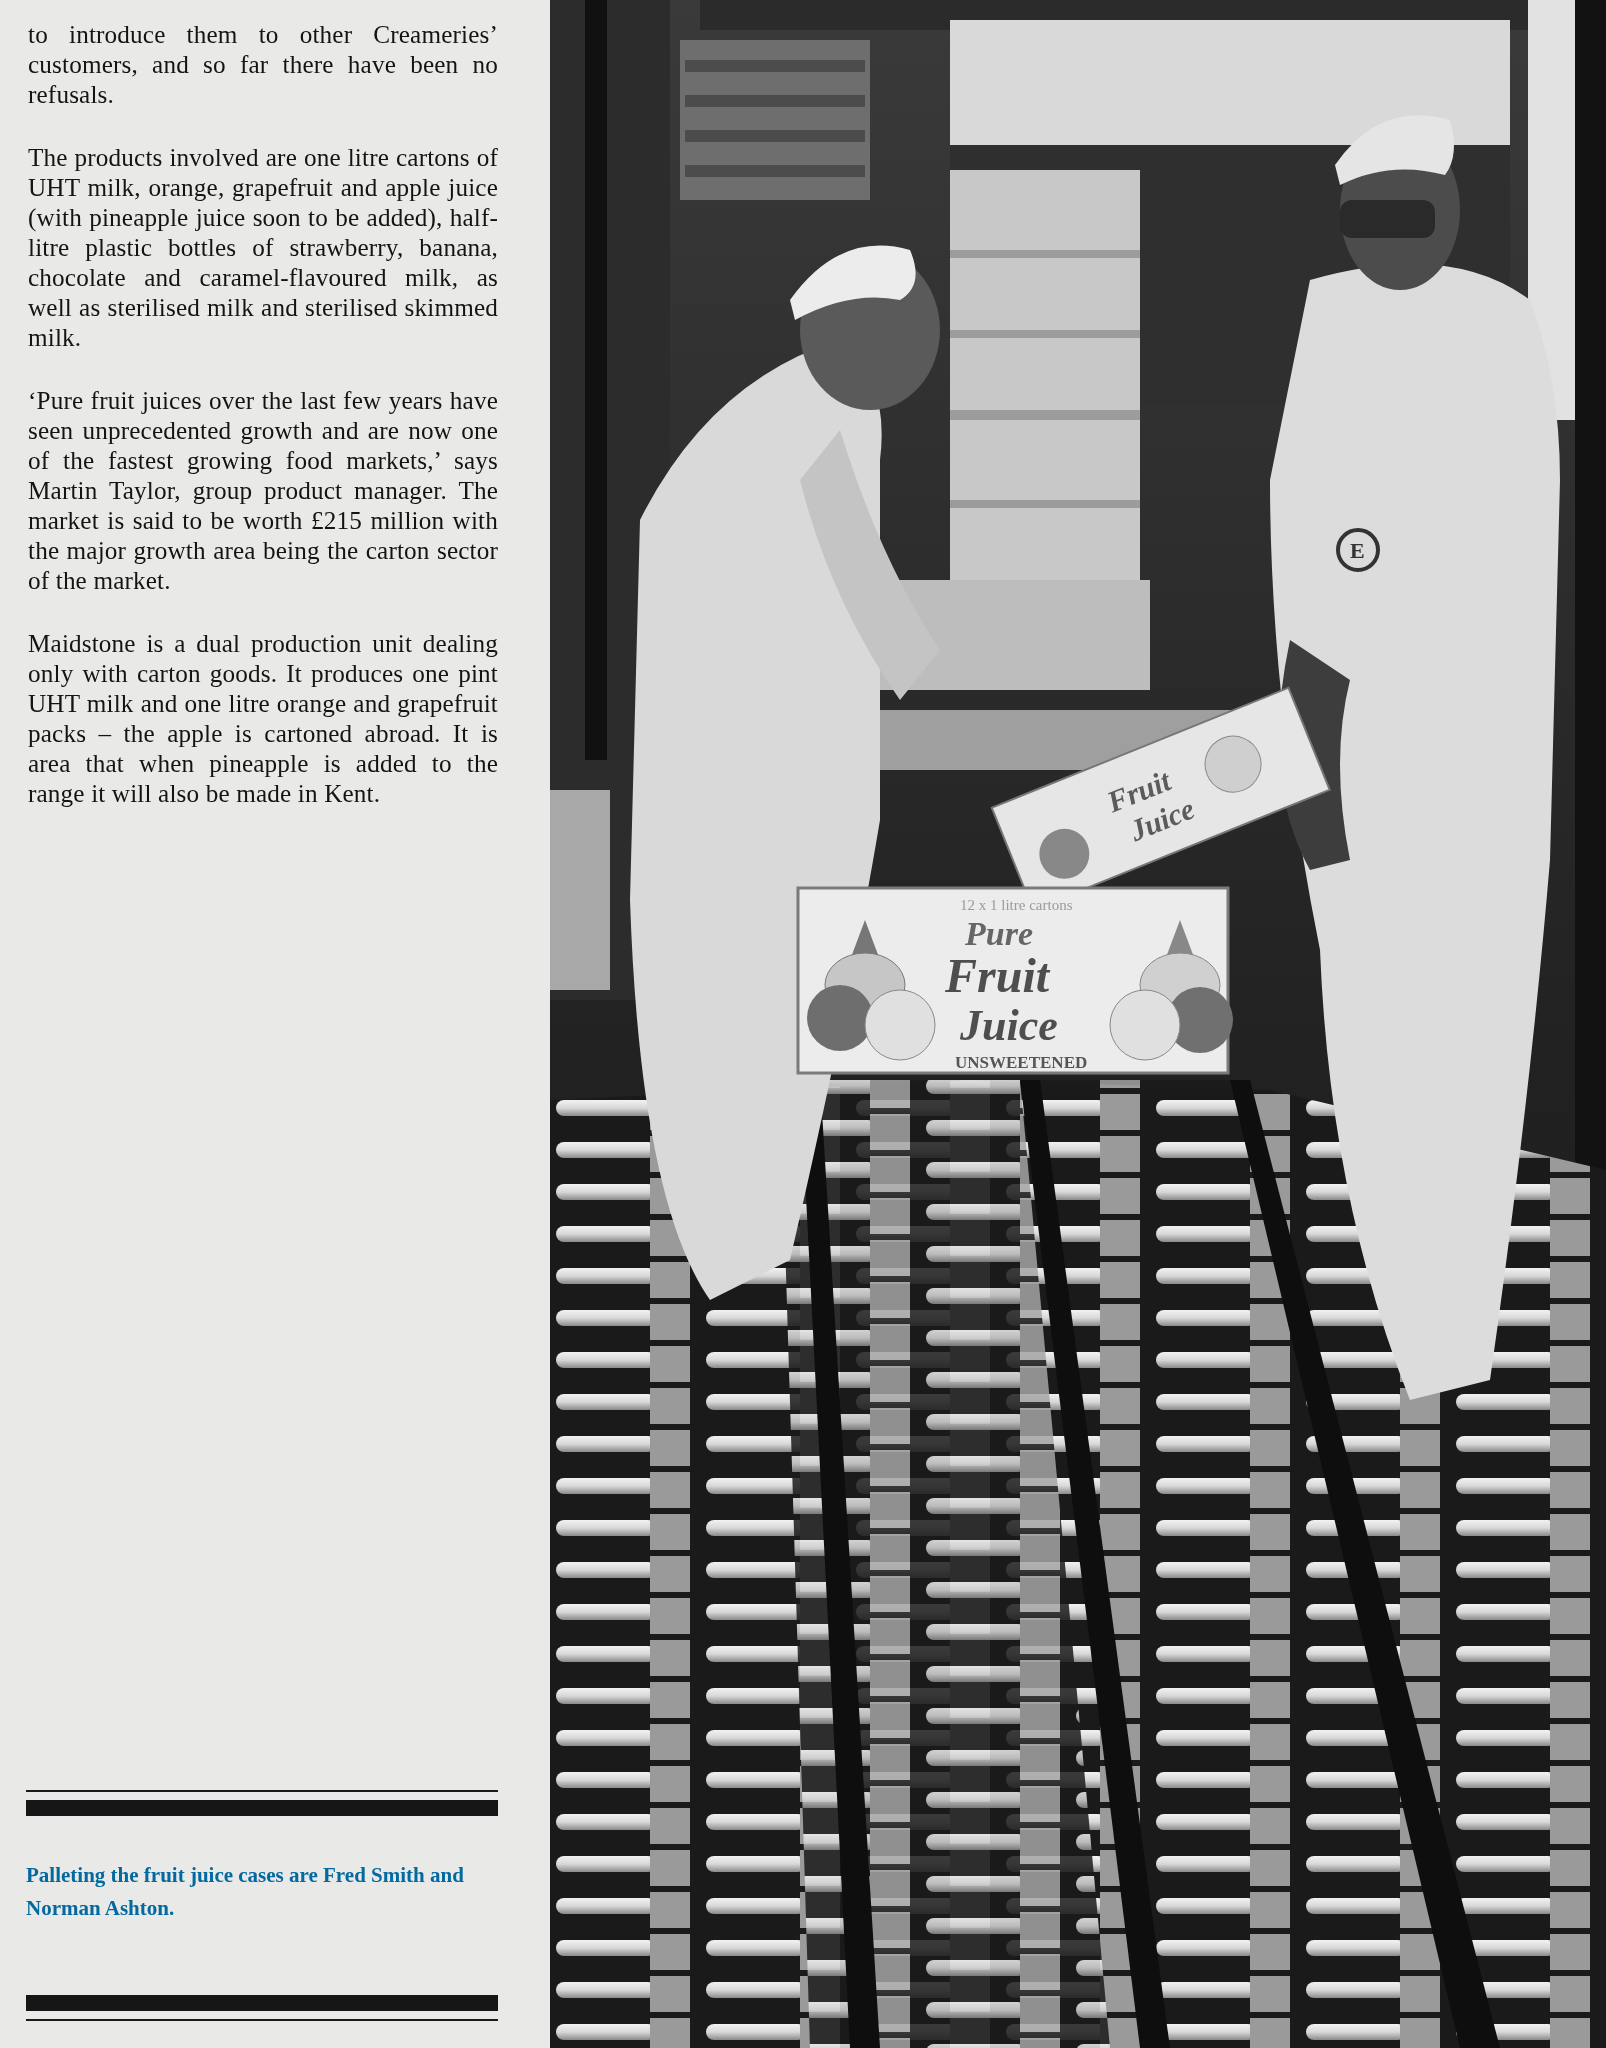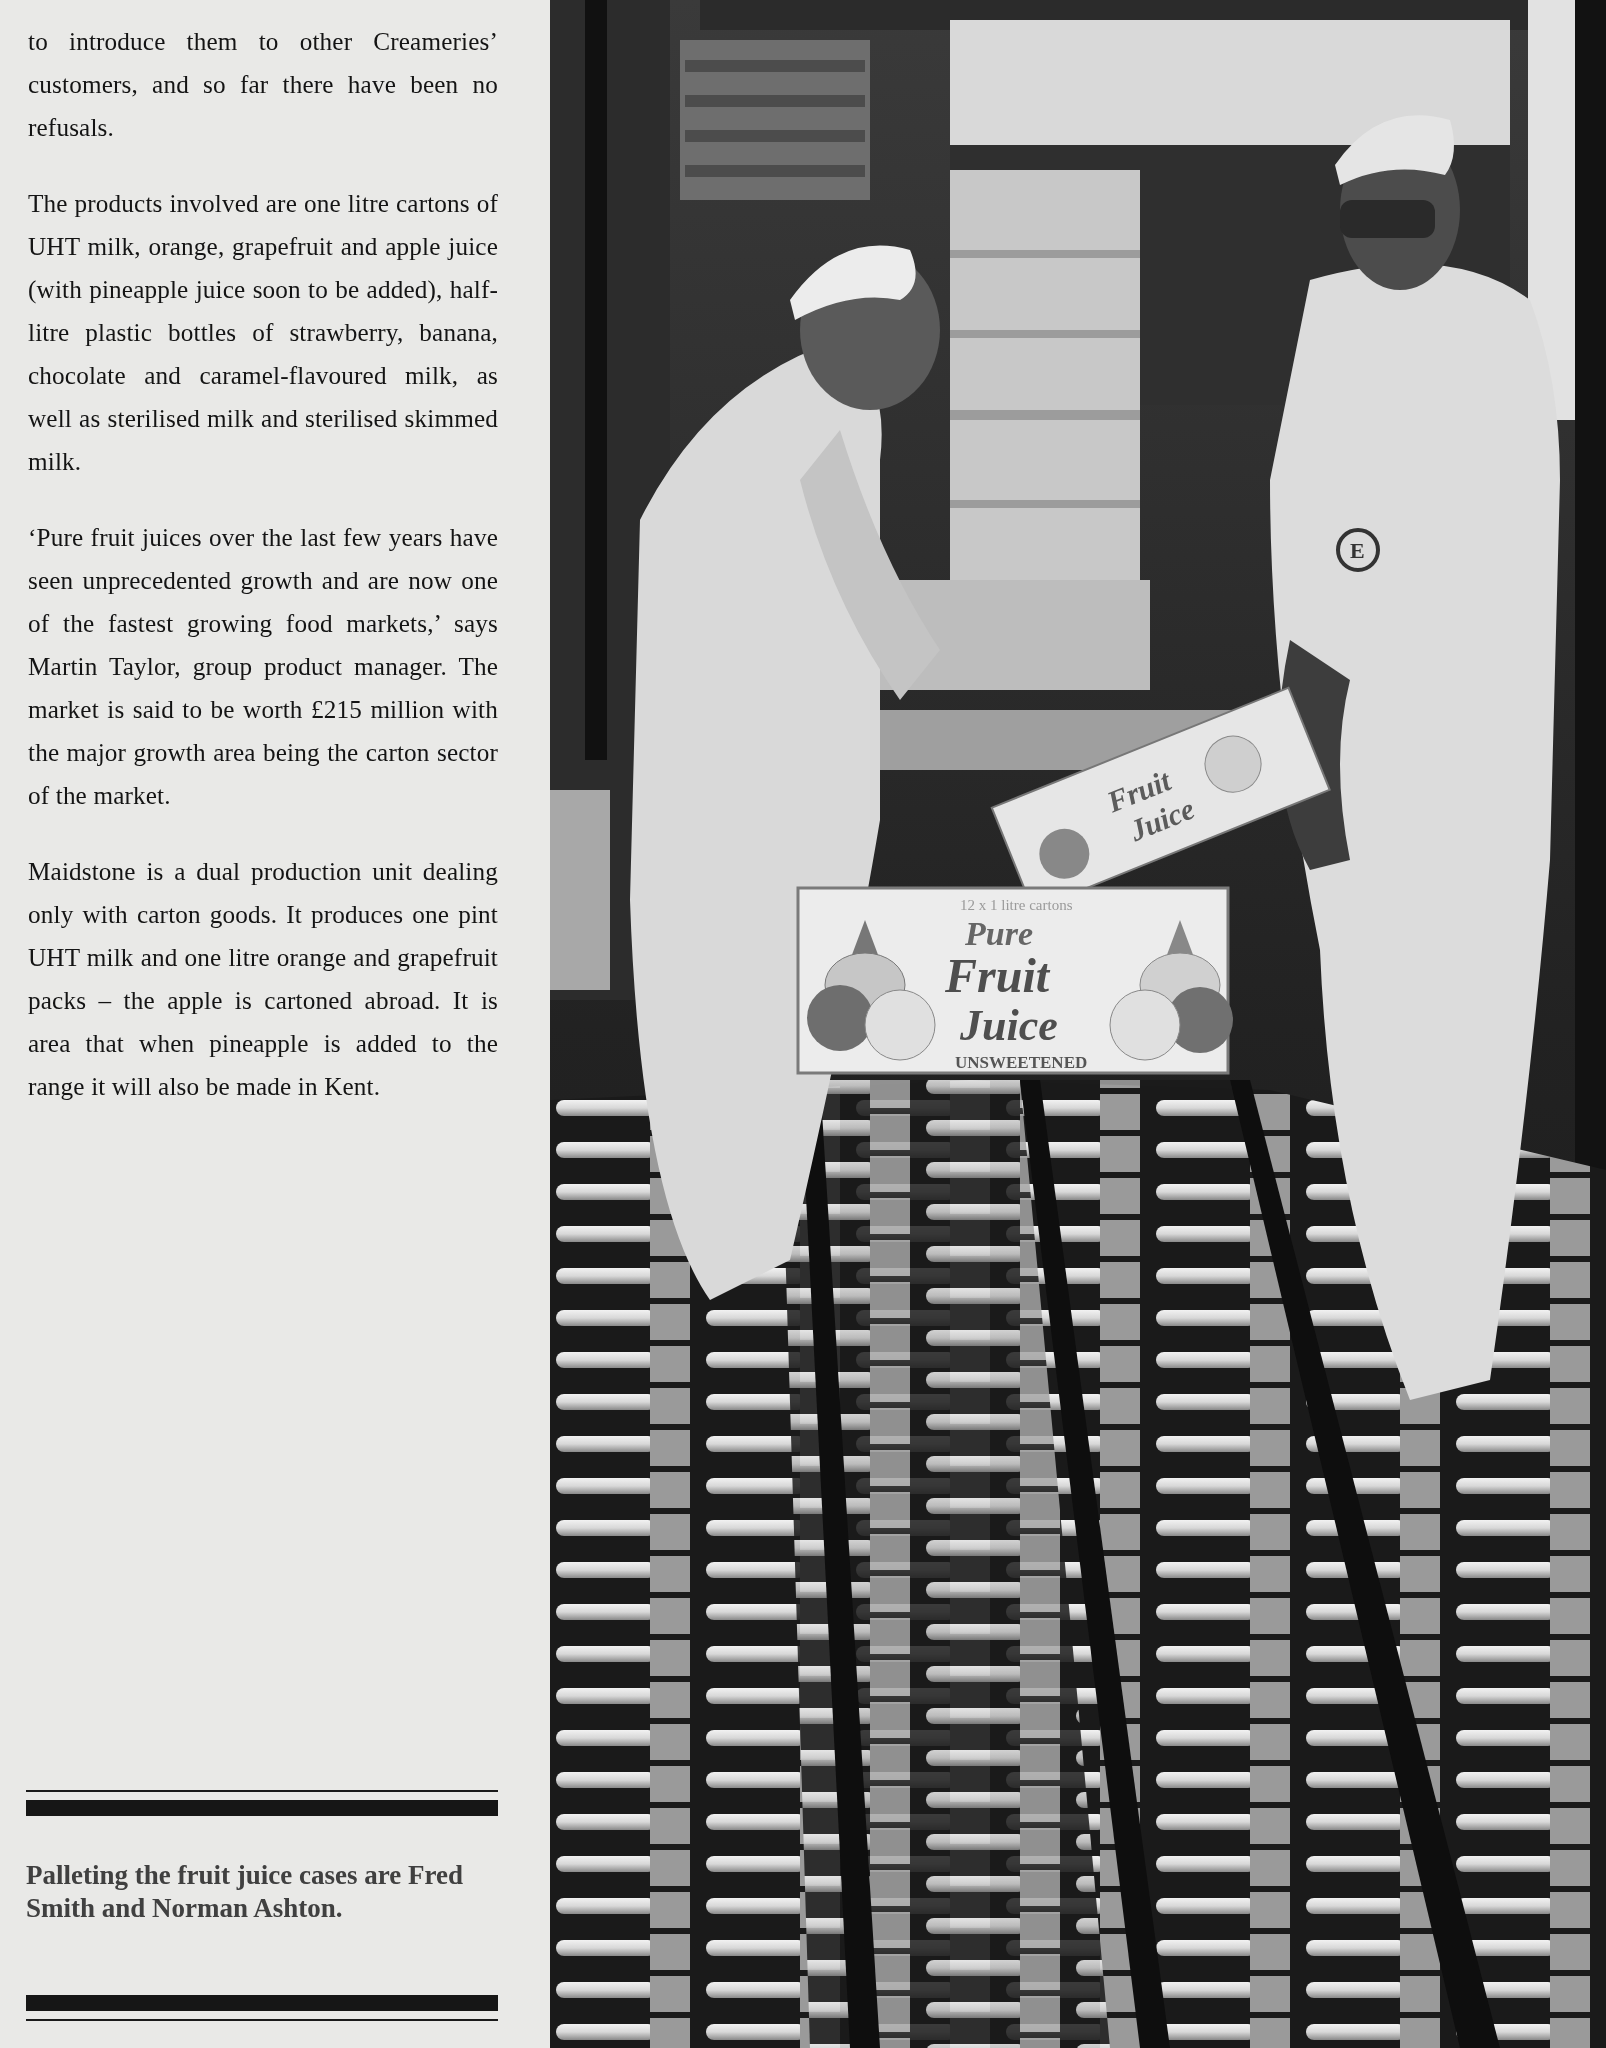--- a/index.html
+++ b/index.html
@@ -7,32 +7,32 @@
       width: 1606px; height: 2048px; overflow: hidden;
       background: #e9e9e7;
       position: relative;
       font-family: "Liberation Serif", "DejaVu Serif", serif;
       color: #141414;
     }
     .text-col {
       position: absolute; left: 28px; top: 20px; width: 470px;
     }
     .para {
-      font-size: 25.2px; line-height: 43px;
+      font-size: 25.2px; line-height: 30px;
       text-align: justify; margin: 0 0 33px 0;
       hyphens: manual; letter-spacing: 0.15px;
     }
     .para.last { margin-bottom: 0; }
     .rule-block { position: absolute; left: 26px; width: 472px; }
     .thin-rule { height: 2px; background: #1a1a1a; }
     .thick-rule { height: 16px; background: #161616; }
     .caption {
       position: absolute; left: 26px; top: 1859px; width: 470px;
       font-family: "Liberation Serif", "DejaVu Serif", serif;
-      font-weight: bold; font-size: 27px; line-height: 33px; color: #404040;
+      font-weight: bold; font-size: 21px; line-height: 33px; color: #0369a1;
     }
     .photo {
       position: absolute; left: 550px; top: 0; width: 1056px; height: 2048px;
       background: #1d1d1d; overflow: hidden;
     }
     .photo svg { position: absolute; left: 0; top: 0; }
   </style>
 </head>
 <body>
 

